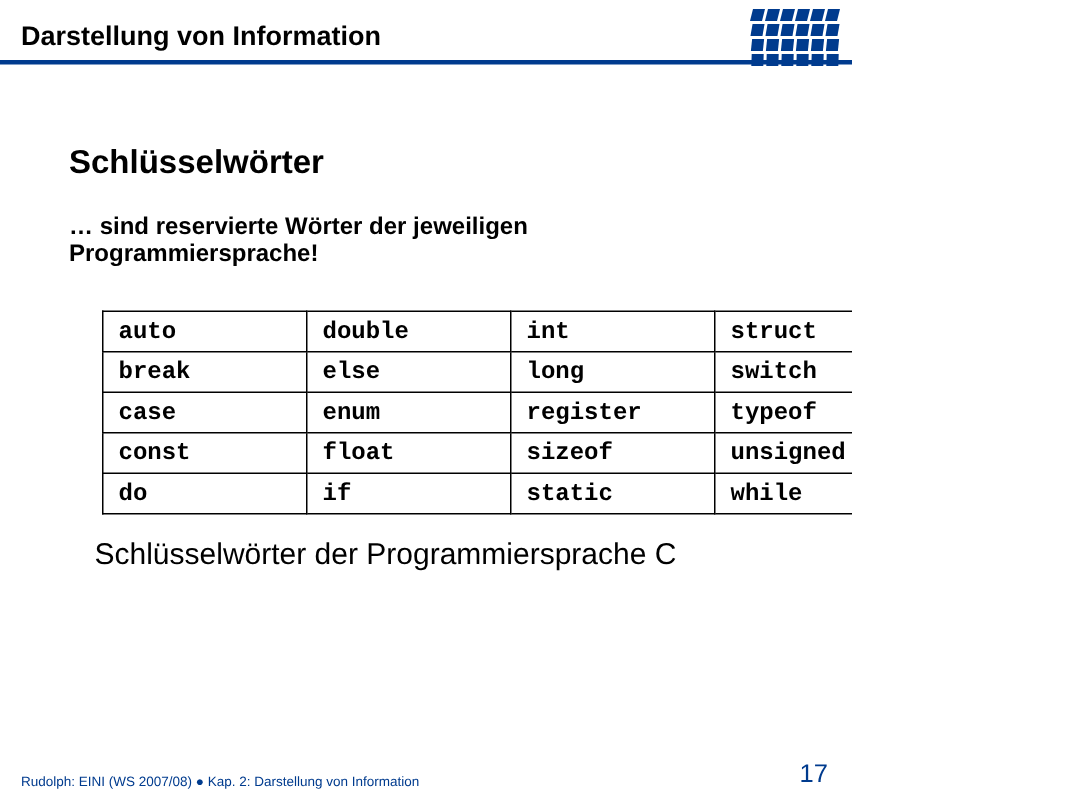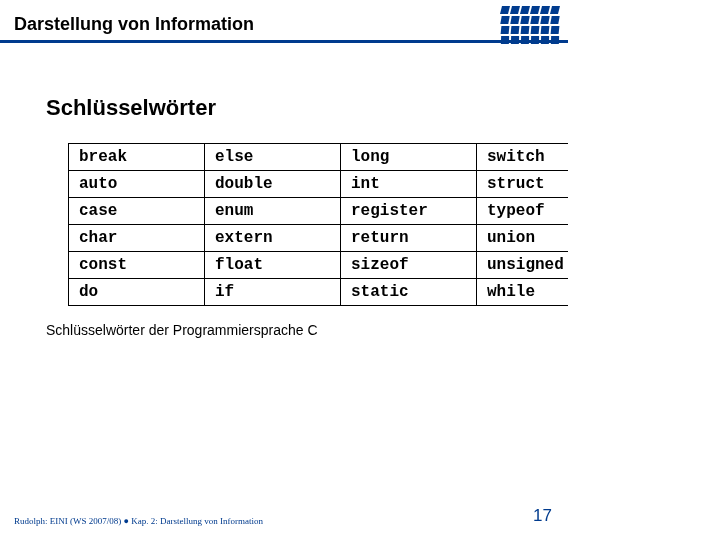--- a/index.html
+++ b/index.html
@@ -19,23 +19,23 @@
   .logo-row.r4 { transform: skewX(-2deg); }
 
   .content { position: absolute; left: 46px; top: 95px; right: 55px; }
   .h2 { font-size: 22px; font-weight: bold; margin-bottom: 22px; }
   .sub { font-size: 16px; font-weight: bold; margin-bottom: 28px; }
 
   table.kw { border-collapse: collapse; width: 545px; margin-left: 22px; }
   table.kw td { border: 1.5px solid #000; padding: 4px 10px 4px 10px; font-family: "Courier New", Courier, monospace; font-size: 16px; font-weight: bold; }
   table.kw td { width: 25%; }
 
-  .caption { margin-top: 16px; font-size: 14px; margin-left: 0; }
+  .caption { margin-top: 16px; font-size: 20px; margin-left: 17px; }
 
-  .footer { position: absolute; left: 14px; bottom: 14px; font-size: 9px; color: #003b8e; font-family: Liberation Serif, serif; }
+  .footer { position: absolute; left: 14px; bottom: 14px; font-size: 9px; color: #003b8e; }
   .pagenum { position: absolute; right: 16px; bottom: 14px; font-size: 17px; color: #003b8e; }
 </style>
 </head>
 <body>
 
 <div class="slide">
 
   <div class="title">Darstellung von Information</div>
 
   <div class="logo">
@@ -72,46 +72,41 @@
           <span></span>
           <span></span>
         </div>
     </div>
   </div>
 
   <div class="header-bar"></div>
 
   <div class="content">
     <div class="h2">Schlüsselwörter</div>
+    <div class="sub">… sind reservierte Wörter der jeweiligen Programmiersprache!</div>
 
     <table class="kw">
       <tbody>
+        <tr>
+          <td>auto</td>
+          <td>double</td>
+          <td>int</td>
+          <td>struct</td>
+        </tr>
         <tr>
           <td>break</td>
           <td>else</td>
           <td>long</td>
           <td>switch</td>
         </tr>
         <tr>
-          <td>auto</td>
-          <td>double</td>
-          <td>int</td>
-          <td>struct</td>
-        </tr>
-        <tr>
           <td>case</td>
           <td>enum</td>
           <td>register</td>
           <td>typeof</td>
-        </tr>
-        <tr>
-          <td>char</td>
-          <td>extern</td>
-          <td>return</td>
-          <td>union</td>
         </tr>
         <tr>
           <td>const</td>
           <td>float</td>
           <td>sizeof</td>
           <td>unsigned</td>
         </tr>
         <tr>
           <td>do</td>
           <td>if</td>

